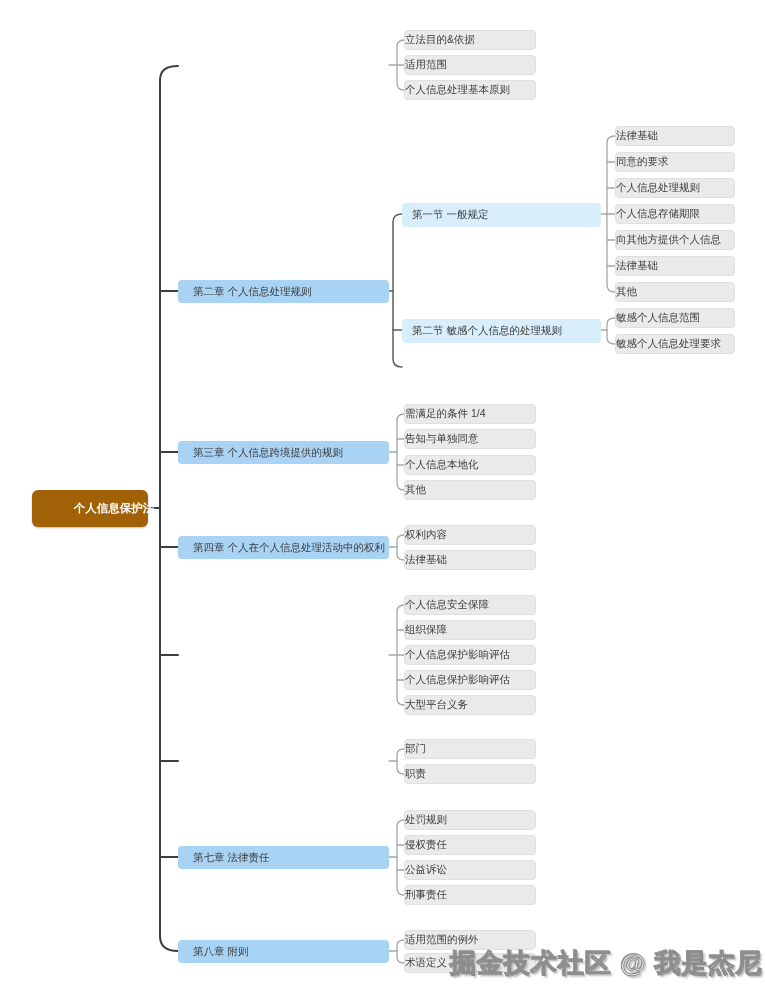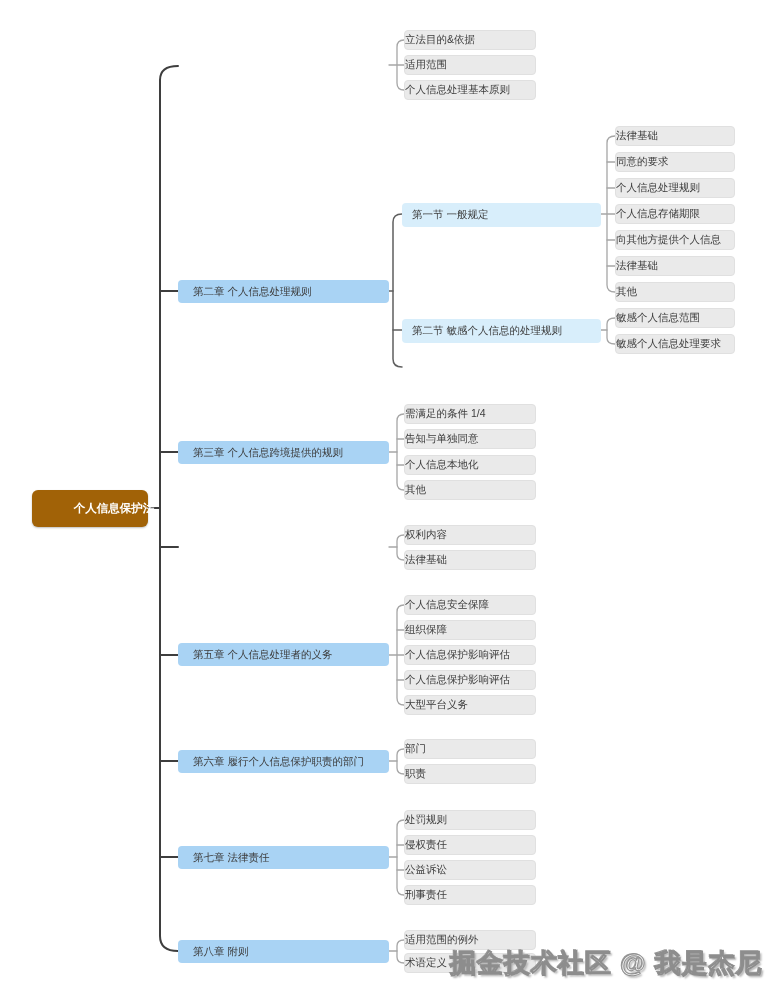--- a/index.html
+++ b/index.html
@@ -101,22 +101,21 @@
 
       <path d="M601,330 H607"></path>
       <path d="M615,318 Q607,318 607,324 L607,338 Q607,344 615,344"></path>
     </g>
   </svg>
 
   <div class="node root" style="left:32px;top:490px">个人信息保护法</div>
 
   <div class="node chapter" style="left:178px;top:280px">第二章 个人信息处理规则</div>
   <div class="node chapter" style="left:178px;top:441px">第三章 个人信息跨境提供的规则</div>
-  <div class="node chapter" style="left:178px;top:643px">第五章 个人信息处理者的义务</div>
-  <div class="node chapter" style="left:178px;top:750px">第六章 履行个人信息保护职责的部门</div>
+  <div class="node chapter" style="left:178px;top:536px">第四章 个人在个人信息处理活动中的权利</div>
   <div class="node chapter" style="left:178px;top:846px">第七章 法律责任</div>
   <div class="node chapter" style="left:178px;top:940px">第八章 附则</div>
 
   <div class="node section" style="left:402px;top:203px">第一节 一般规定</div>
   <div class="node section" style="left:402px;top:319px">第二节 敏感个人信息的处理规则</div>
 
   <div class="node leaf cleaf" style="top:30px">立法目的&amp;依据</div>
   <div class="node leaf cleaf" style="top:55px">适用范围</div>
   <div class="node leaf cleaf" style="top:80px">个人信息处理基本原则</div>
 

